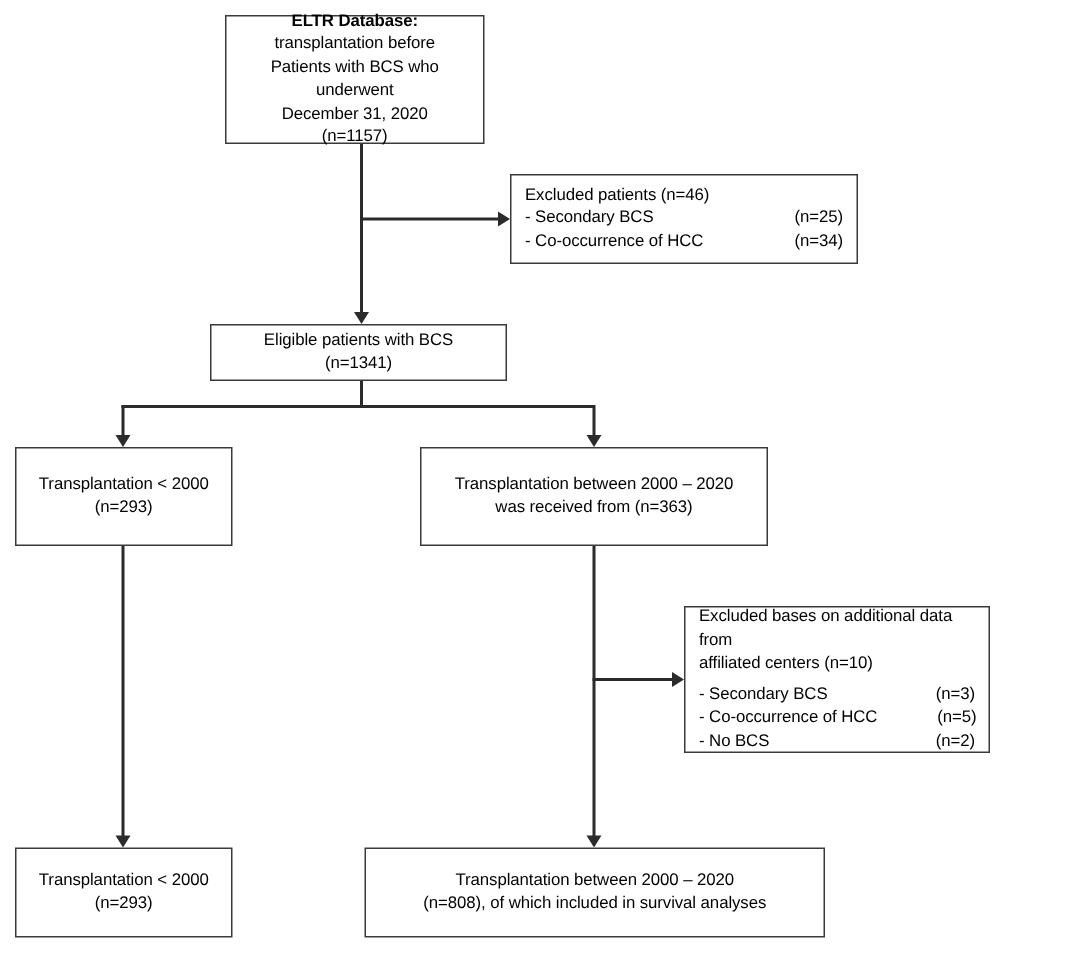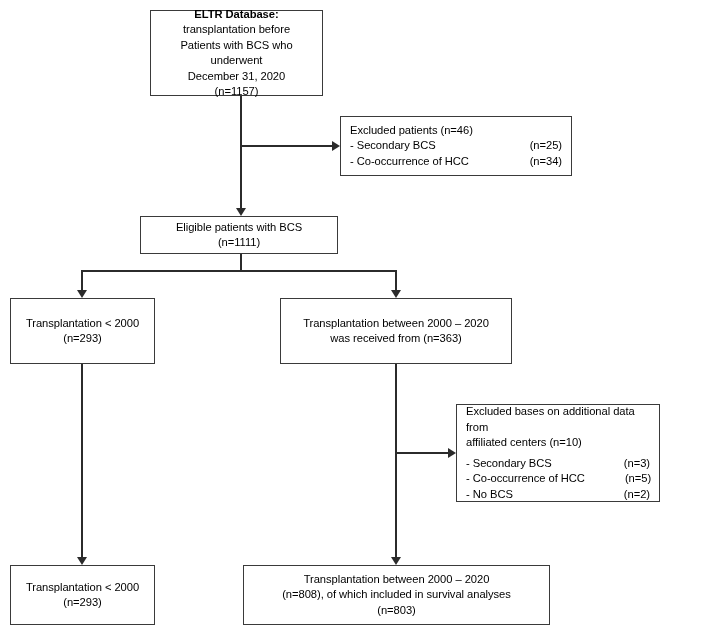--- a/index.html
+++ b/index.html
@@ -98,21 +98,21 @@
       <div class="line-row">
         <span class="lbl">- Co-occurrence of HCC</span>
         <span class="cnt">(n=34)</span>
       </div>
     </div>
   </div>
 
   <div class="box center" style="left:140px; top:216px; width:198px; height:38px;">
     <div class="pad">
       <div>Eligible patients with BCS</div>
-      <div>(n=1111)</div>
+      <div>(n=1341)</div>
     </div>
   </div>
 
   <div class="vline" style="left:240px; top:254px; height:17px;"></div>
   <div class="hline" style="left:81px; top:270px; width:315px;"></div>
   <div class="vline" style="left:81px; top:270px; height:21px;"></div>
   <div class="arrow-down" style="left:76.6px; top:290px;"></div>
   <div class="vline" style="left:395px; top:270px; height:21px;"></div>
   <div class="arrow-down" style="left:390.6px; top:290px;"></div>
 
@@ -163,17 +163,16 @@
     <div class="pad">
       <div>Transplantation &lt; 2000</div>
       <div>(n=293)</div>
     </div>
   </div>
 
   <div class="box center" style="left:243px; top:565px; width:307px; height:60px;">
     <div class="pad">
       <div>Transplantation between 2000 – 2020</div>
       <div>(n=808), of which included in survival analyses</div>
-      <div>(n=803)</div>
     </div>
   </div>
 
 </div>
 
 </body></html>

